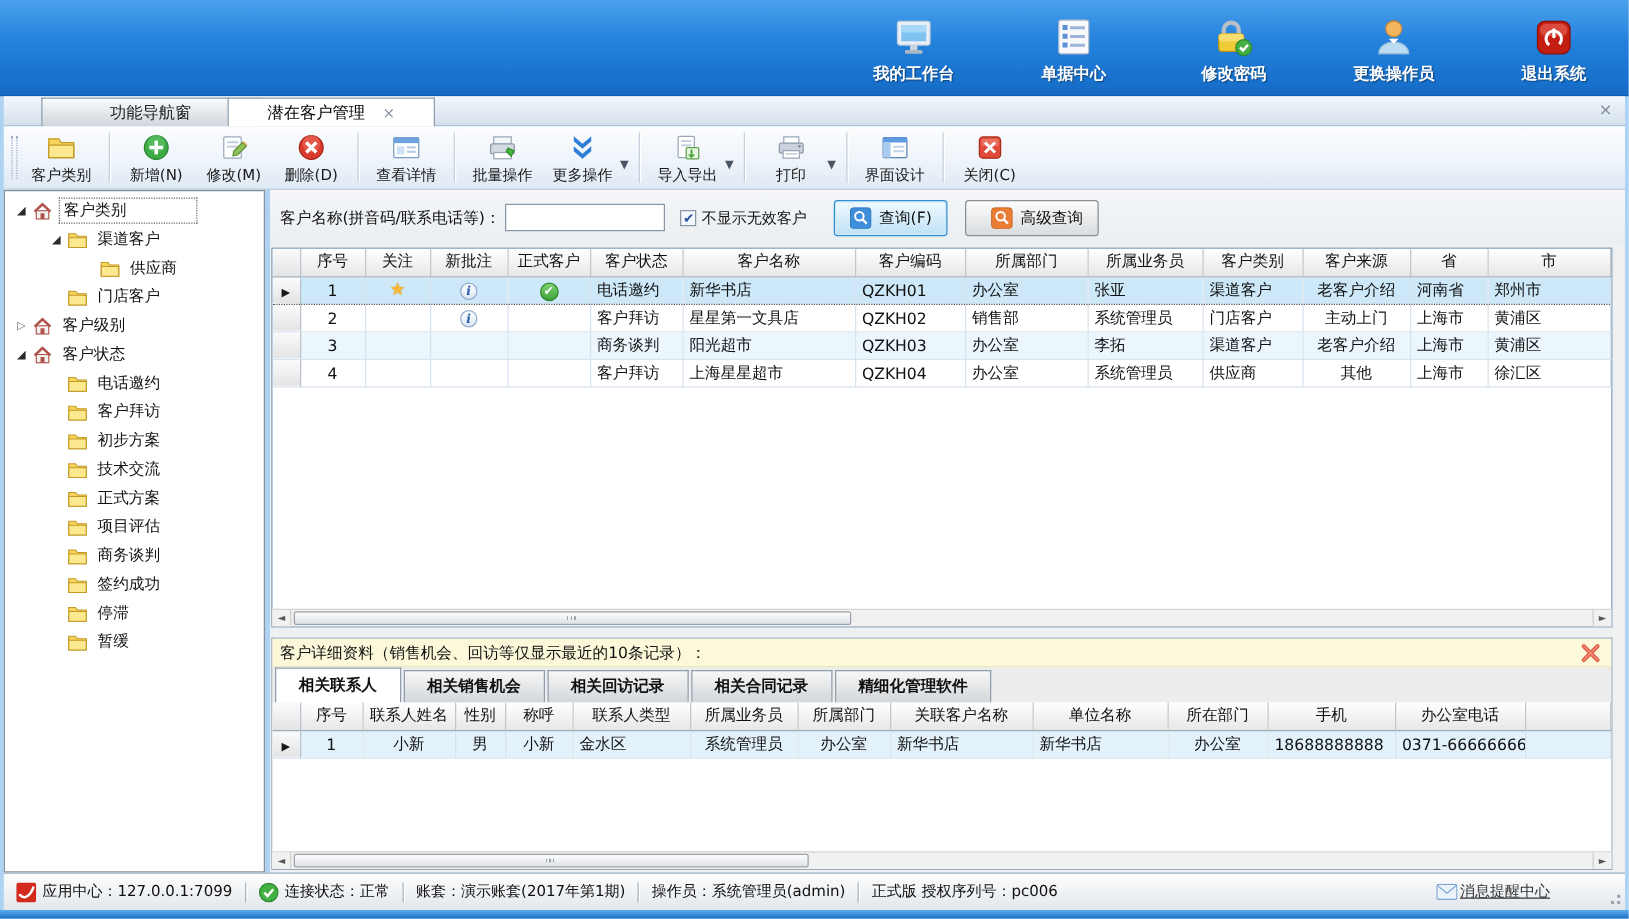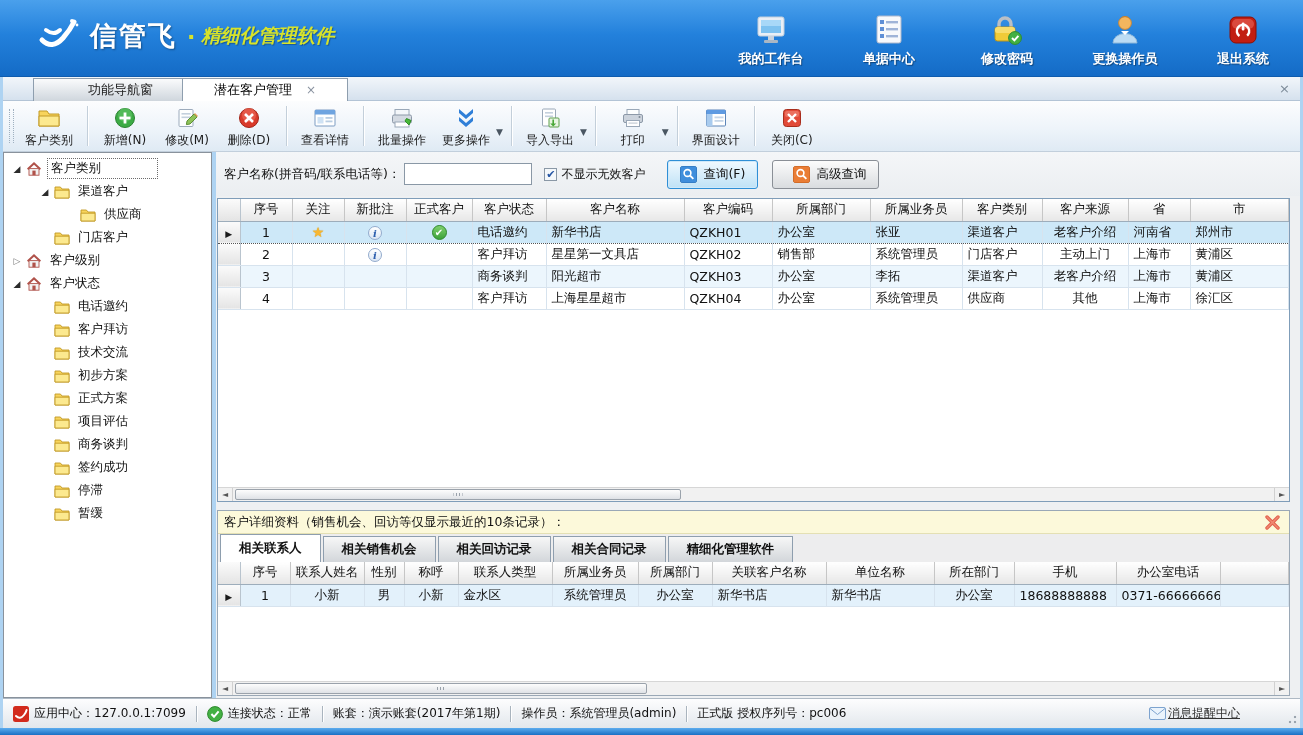--- a/index.html
+++ b/index.html
@@ -9,21 +9,21 @@
   svg { display:block; }
 
   
   .app-header { position:absolute; left:0; top:0; width:1303px; height:77px;
     background:linear-gradient(180deg,#4aa0ec 0%,#2381dc 45%,#146bc6 100%); border-bottom:1px solid #0f5cae; }
   .logo-row { position:absolute; left:36px; top:16px; display:flex; align-items:center; }
   .logo-mark { margin-right:10px; }
   .logo-title { color:#fff; font-size:27px; font-weight:bold; letter-spacing:2px; text-shadow:1px 1px 2px rgba(0,0,0,.35); }
   .logo-dot { color:#d7e32a; font-size:22px; font-weight:bold; margin:0 6px 0 10px; }
   .logo-sub { color:#d7e32a; font-size:19px; font-weight:bold; font-style:italic; text-shadow:1px 1px 1px rgba(0,0,0,.3); }
-  .header-actions { position:absolute; right:18px; top:8px; display:flex; gap:34px; }
+  .header-actions { position:absolute; right:18px; top:8px; display:flex; gap:44px; }
   .h-action { width:84px; display:flex; flex-direction:column; align-items:center; cursor:pointer; }
   .h-action .ic { height:38px; display:flex; align-items:flex-end; }
   .h-action .lb { margin-top:4px; color:#fff; font-size:13px; font-weight:bold; text-shadow:1px 1px 1px rgba(0,0,0,.4); white-space:nowrap; }
 
   
   .tabstrip { position:absolute; left:3px; top:77px; width:1297px; height:24px;
     background:linear-gradient(180deg,#f2f6fa,#d5e1ee); border-bottom:1px solid #b3c4d6; }
   .tab { position:absolute; top:1px; height:23px; display:flex; align-items:center; justify-content:center;
     font-size:13px; border:1px solid #8e9eae; border-bottom:none; cursor:pointer; }
   .tab.inactive { left:30px; width:175px; background:linear-gradient(180deg,#fafbfc,#cfd6dd); color:#222; }
@@ -132,33 +132,20 @@
       radial-gradient(circle at 5px 10px,#9aa4ae 1.2px,transparent 1.6px); }
 
   .bottom-strip { position:absolute; left:0; bottom:0; width:1303px; height:7px;
     background:linear-gradient(180deg,#5cacee,#1a6fc4); }
   .mag { border-radius:3px; }
 </style>
 </head>
 <body>
 
 <div class="app-header">
-  <div class="logo-row">
-    <span class="logo-mark">
-      <svg width="44" height="40" viewBox="0 0 44 40">
-        <path d="M6 24 Q16 34 27 22 Q34 14 38 6" stroke="#ffffff" stroke-width="5" fill="none" stroke-linecap="round"></path>
-        <path d="M10 14 Q18 20 24 14" stroke="#ffffff" stroke-width="4" fill="none" stroke-linecap="round"></path>
-        <circle cx="36" cy="5" r="2" fill="#fff"></circle>
-          <circle cx="41" cy="9" r="1.4" fill="#fff"></circle>
-      </svg>
-    </span>
-    <span class="logo-title">信管飞</span>
-    <span class="logo-dot">·</span>
-    <span class="logo-sub">精细化管理软件</span>
-  </div>
 
   <div class="header-actions">
     <div class="h-action">
       <span class="ic">
         <svg width="34" height="32" viewBox="0 0 34 32">
           <rect x="4" y="3" width="26" height="19" rx="2" fill="#e9eff6" stroke="#c2cedb"></rect>
           <rect x="7" y="6" width="20" height="13" fill="#7ec2f0"></rect>
           <rect x="7" y="6" width="20" height="6" fill="#a8d8f8"></rect>
           <rect x="14" y="22" width="6" height="4" fill="#c9d3de"></rect>
           <rect x="10" y="26" width="14" height="3" rx="1" fill="#aab7c4"></rect>
@@ -453,31 +440,31 @@
       <span class="tree-lb">客户拜访</span>
     </div>
     <div class="tree-row lvl1">
       <span class="tw"></span>
       <span class="tree-ic">
           <svg width="16" height="14" viewBox="0 0 16 14">
             <path d="M1 2 h5.4 l1.6 2 H15 v9 H1 Z" fill="#f8d45c" stroke="#c29a26" stroke-width="0.9"></path>
             <path d="M1 5.2 h14 v7.8 H1 Z" fill="#fce98f" stroke="#c29a26" stroke-width="0.9"></path>
           </svg>
         </span>
+      <span class="tree-lb">初步方案</span>
+    </div>
+    <div class="tree-row lvl1">
+      <span class="tw"></span>
+      <span class="tree-ic">
+          <svg width="16" height="14" viewBox="0 0 16 14">
+            <path d="M1 2 h5.4 l1.6 2 H15 v9 H1 Z" fill="#f8d45c" stroke="#c29a26" stroke-width="0.9"></path>
+            <path d="M1 5.2 h14 v7.8 H1 Z" fill="#fce98f" stroke="#c29a26" stroke-width="0.9"></path>
+          </svg>
+        </span>
       <span class="tree-lb">技术交流</span>
-    </div>
-    <div class="tree-row lvl1">
-      <span class="tw"></span>
-      <span class="tree-ic">
-          <svg width="16" height="14" viewBox="0 0 16 14">
-            <path d="M1 2 h5.4 l1.6 2 H15 v9 H1 Z" fill="#f8d45c" stroke="#c29a26" stroke-width="0.9"></path>
-            <path d="M1 5.2 h14 v7.8 H1 Z" fill="#fce98f" stroke="#c29a26" stroke-width="0.9"></path>
-          </svg>
-        </span>
-      <span class="tree-lb">初步方案</span>
     </div>
     <div class="tree-row lvl1">
       <span class="tw"></span>
       <span class="tree-ic">
           <svg width="16" height="14" viewBox="0 0 16 14">
             <path d="M1 2 h5.4 l1.6 2 H15 v9 H1 Z" fill="#f8d45c" stroke="#c29a26" stroke-width="0.9"></path>
             <path d="M1 5.2 h14 v7.8 H1 Z" fill="#fce98f" stroke="#c29a26" stroke-width="0.9"></path>
           </svg>
         </span>
       <span class="tree-lb">正式方案</span>

